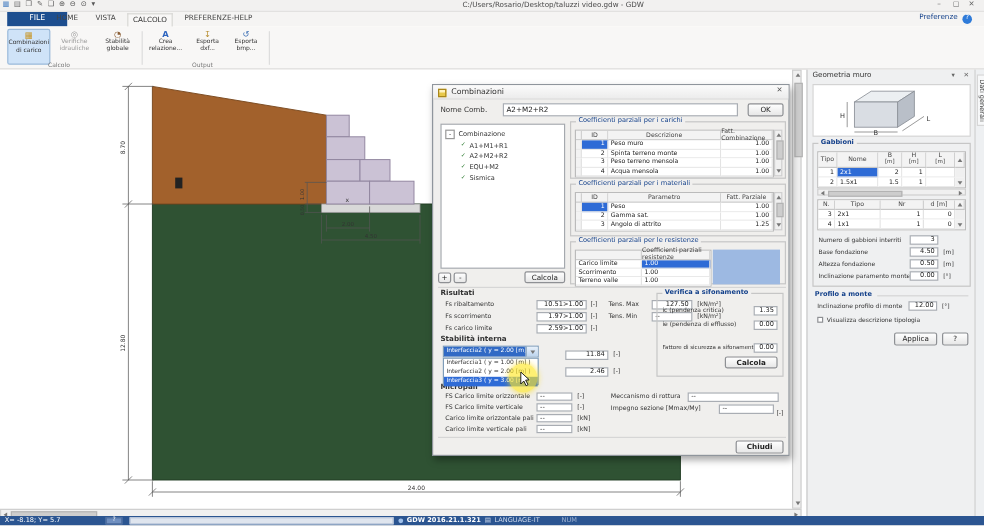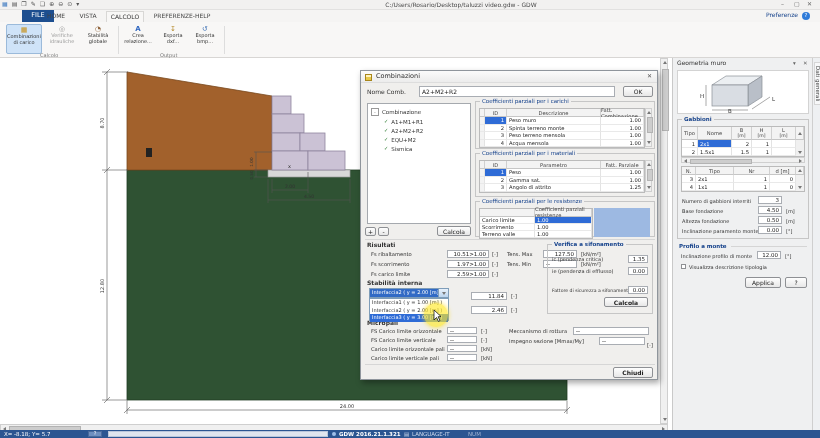--- a/index.html
+++ b/index.html
@@ -60,21 +60,21 @@
       <span class="f6" style="color:#555">⊙</span>
       <span class="f6" style="color:#555">▾</span>
     </div>
     <div class="abs f6 nowrap" style="left:351px;top:1.5px;width:220px;text-align:center;color:#4a4a4a;">C:/Users/Rosario/Desktop/taluzzi video.gdw - GDW</div>
     <span class="abs f6" style="left:781px;top:1px;color:#666">–</span>
     <span class="abs f6" style="left:794px;top:1px;color:#666">▢</span>
     <span class="abs f6" style="left:807px;top:1px;color:#666">✕</span>
   </div>
 
   <div class="abs" style="left:0;top:10px;width:820px;height:12px;background:#f5f4f3;">
-    <div class="abs ctr f65 white" style="left:6px;top:0;width:32px;height:12px;background:#1d4e8f;margin-left:16px;">FILE</div>
+    <div class="abs ctr f65 white" style="left:6px;top:0;width:50px;height:12px;background:#1d4e8f;">FILE</div>
     <div class="abs ctr f6" style="left:42px;top:1px;width:28px;height:11px;color:#444;">HOME</div>
     <div class="abs ctr f6" style="left:74px;top:1px;width:28px;height:11px;color:#444;">VISTA</div>
     <div class="abs ctr f6" style="left:106px;top:1px;width:38px;height:12px;background:#f8f7f6;border:1px solid #d8d7d5;border-bottom:none;color:#333;">CALCOLO</div>
     <div class="abs ctr f6" style="left:150px;top:1px;width:64px;height:11px;color:#444;">PREFERENZE-HELP</div>
     <span class="abs f6 blue" style="left:766px;top:2px;">Preferenze</span>
     <span class="abs ctr f55 white" style="left:802px;top:1.5px;width:8px;height:8px;border-radius:50%;background:#2f7bd9;">?</span>
   </div>
 
   <div class="abs" style="left:0;top:22px;width:820px;height:36px;background:#f8f7f6;border-bottom:1px solid #d8d6d4;">
     <div class="abs" style="left:6px;top:2px;width:36px;height:30px;background:#cfe3f8;border:1px solid #9bbada;border-radius:2px;text-align:center;">

